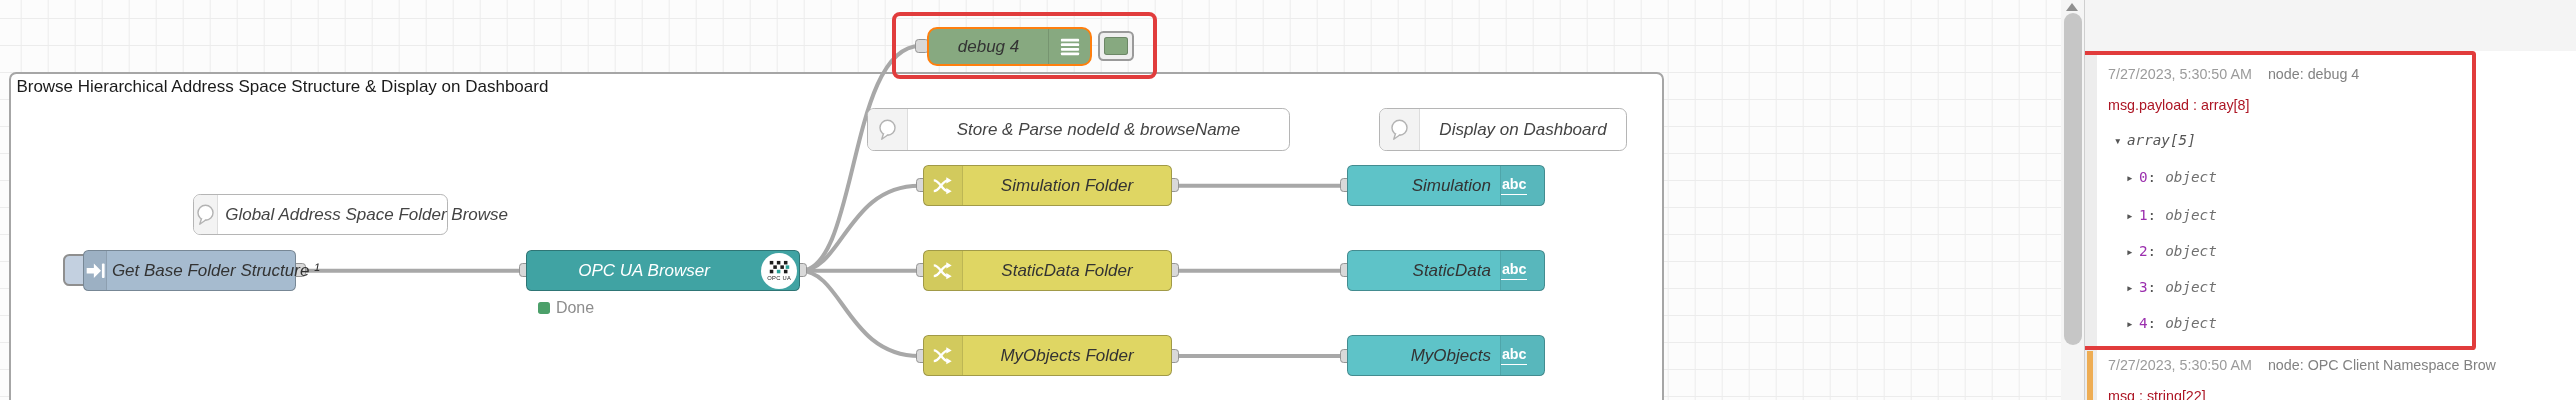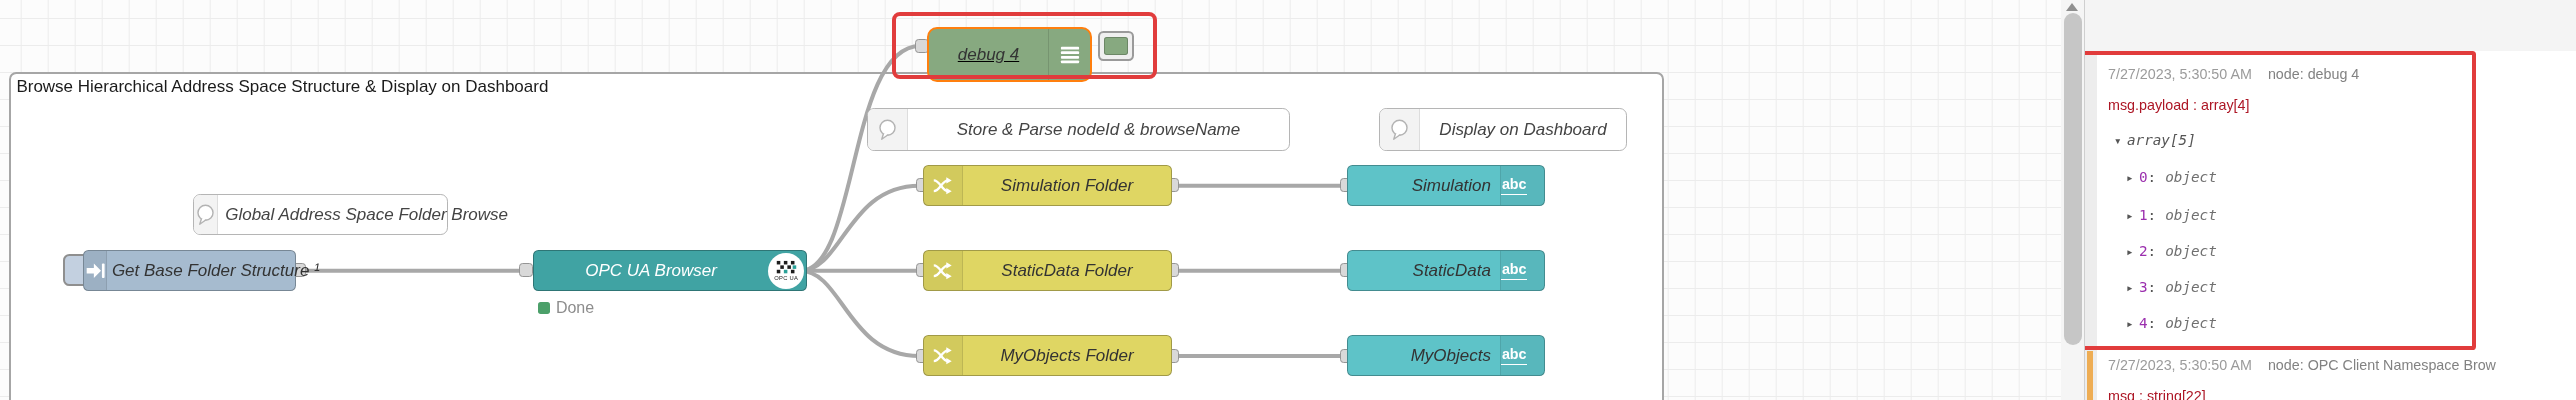--- a/index.html
+++ b/index.html
@@ -32,32 +32,32 @@
   .comment .icon-sec{background:#f3f3f3;border-right:0.9px solid #ddd;width:39px;border-radius:6.3px 0 0 6.3px;}
   .comment .lbl{flex:1;display:flex;align-items:center;justify-content:center;
     font-size:17px;font-style:italic;color:#444;white-space:nowrap;padding:0 7.2px;}
 
   
   #inject-button{position:absolute;left:63px;top:254px;width:27px;height:32px;background:#c3d0e0;
     border:2.2px solid #8f8f8f;border-radius:6.3px;box-sizing:border-box;z-index:4;}
   #inject-node{left:83px;top:250px;width:213px;background:var(--inject,#a6bbcf);}
 
   
-  #opc-node{left:526px;top:250px;width:274px;background:var(--opc,#40a3a3);margin-left:7px;}
+  #opc-node{left:526px;top:250px;width:274px;background:var(--opc,#40a3a3);}
   #opc-node .lbl{color:#fff;}
   .opc-circle{width:36px;height:36px;margin:1.3px 1.8px 0 0;background:#fff;border-radius:50%;
     align-self:center;display:flex;flex-direction:column;align-items:center;justify-content:center;overflow:hidden;}
   .opc-circle .cap{font-size:5.8px;font-style:normal;color:#222;line-height:5.4px;letter-spacing:0.3px;}
   .status{position:absolute;left:538px;top:299px;display:flex;align-items:center;z-index:5;}
   .status-dot{width:11.6px;height:11.6px;border-radius:2.7px;background:var(--status_dot,#4ca06a);margin-right:6.3px;}
   .status-text{font-size:16px;color:#8d8d8d;}
 
   
-  #debug-node{left:927px;top:27px;width:165px;height:55px;background:var(--debug,#87a980);
-    border:2.7px solid var(--selected,#ff7f0e);border-radius:10px;text-decoration:underline;}
+  #debug-node{left:927px;top:27px;width:165px;height:39px;background:var(--debug,#87a980);
+    border:2.7px solid var(--selected,#ff7f0e);border-radius:10px;}
   .dbg-icon-sec{width:41px;display:flex;align-items:center;justify-content:center;
     border-left:1.3px solid rgba(0,0,0,.12);}
   #debug-toggle{position:absolute;left:1098px;top:31px;width:36px;height:30px;background:#efefef;
     border:2.2px solid #9a9a9a;border-radius:5.4px;box-sizing:border-box;z-index:4;}
   #debug-toggle .inner{position:absolute;inset:3.6px;background:var(--debug,#87a980);
     border:0.9px solid rgba(0,0,0,.2);border-radius:2.7px;}
 
   
   .switch-node{left:923px;width:249px;background:var(--switch,#dfd663);}
   .text-node{left:1347px;width:198px;background:var(--text,#5ec3c8);}
@@ -273,21 +273,21 @@
     <div id="v-scroll-thumb"></div>
   </div>
 
   <div id="sidebar">
     <div id="sidebar-header"></div>
     <div id="msg-gutter"></div>
 
     <div class="dbg-row meta" style="top:66px">
       <span>7/27/2023, 5:30:50 AM</span><span class="src">node: debug 4</span>
     </div>
-    <div class="dbg-row prop" style="top:97px">msg.payload : array[4]</div>
+    <div class="dbg-row prop" style="top:97px">msg.payload : array[8]</div>
     <div class="dbg-row mono" style="top:132px;left:29px">
       <span class="caret">▾</span><span class="troot">array[5]</span>
     </div>
     <div class="dbg-row mono" style="top:169px;left:41px">
       <span class="caret">▸</span><span class="tkey">0</span><span>:</span><span class="ttype">object</span>
     </div>
     <div class="dbg-row mono" style="top:207px;left:41px">
       <span class="caret">▸</span><span class="tkey">1</span><span>:</span><span class="ttype">object</span>
     </div>
     <div class="dbg-row mono" style="top:243px;left:41px">

